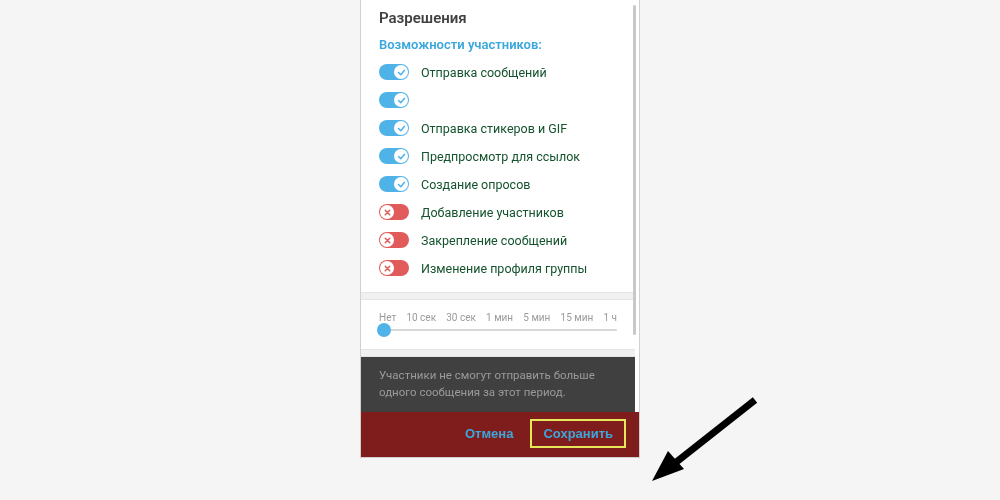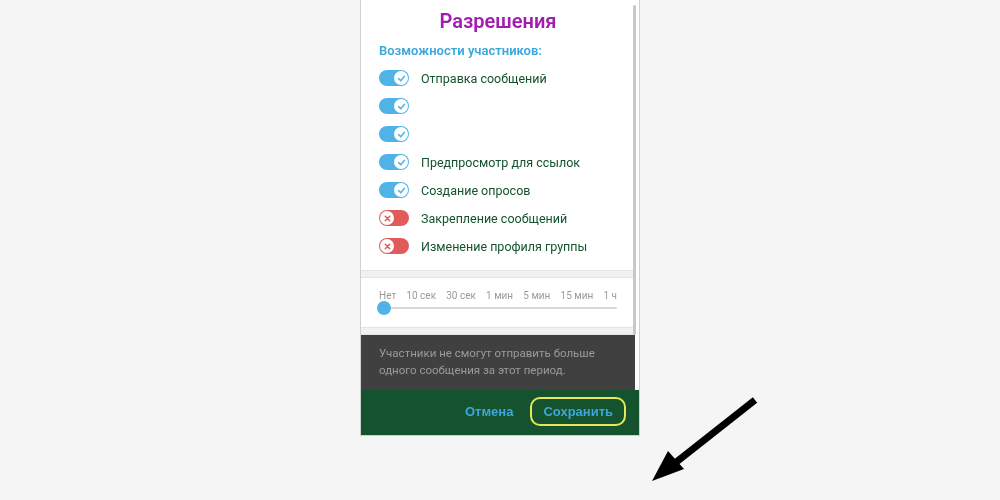--- a/index.html
+++ b/index.html
@@ -31,25 +31,24 @@
       top: 6px;
       width: 3px;
       height: 330px;
       background: #c8c8c8;
       border-radius: 2px;
     }
     .section {
       padding: 10px 18px 12px 18px;
     }
     .title {
-      font-size: 20px;
-      font-weight: 600;
-      color: #a21caf;
+      font-size: 15px;
+      font-weight: 600;
+      color: #404040;
       margin-bottom: 10px;
-      text-align: center;
     }
     .subtitle {
       font-size: 13px;
       font-weight: 600;
       color: #3ba7dd;
       margin-bottom: 12px;
     }
     .perm-row {
       display: flex;
       align-items: center;
@@ -136,35 +135,34 @@
       font-size: 11.5px;
       color: #9a9a9a;
       line-height: 1.45;
       background: #404040;
     }
     .footer {
       display: flex;
       justify-content: flex-end;
       gap: 6px;
       padding: 8px 14px 10px 14px;
-      background: #14532d;
+      background: #7f1d1d;
     }
     .btn {
       font-size: 13px;
       font-weight: 600;
       color: #3ba7dd;
       padding: 6px 12px;
       cursor: pointer;
       border: none;
       background: transparent;
     }
     .btn.highlight {
       outline: 2px solid #e6e65a;
       outline-offset: -1px;
-      border-radius: 9px;
     }
     .arrow {
       position: absolute;
       left: 650px;
       top: 395px;
       pointer-events: none;
     }
   </style>
 </head>
 <body>
@@ -197,40 +195,51 @@
             </div>
           </div>
           <div class="perm-row">
             <div class="toggle toggle-on">
               <div class="knob">
                 <svg viewBox="0 0 12 12">
                   <path d="M2 6 L5 9 L10 3" stroke="#4fb3e8" stroke-width="2" fill="none" stroke-linecap="round" stroke-linejoin="round"></path>
                 </svg>
               </div>
             </div>
+            <span class="perm-label">Отправка стикеров и GIF</span>
           </div>
           <div class="perm-row">
             <div class="toggle toggle-on">
               <div class="knob">
                 <svg viewBox="0 0 12 12">
                   <path d="M2 6 L5 9 L10 3" stroke="#4fb3e8" stroke-width="2" fill="none" stroke-linecap="round" stroke-linejoin="round"></path>
                 </svg>
               </div>
             </div>
             <span class="perm-label">Предпросмотр для ссылок</span>
           </div>
           <div class="perm-row">
             <div class="toggle toggle-on">
               <div class="knob">
                 <svg viewBox="0 0 12 12">
                   <path d="M2 6 L5 9 L10 3" stroke="#4fb3e8" stroke-width="2" fill="none" stroke-linecap="round" stroke-linejoin="round"></path>
                 </svg>
               </div>
             </div>
             <span class="perm-label">Создание опросов</span>
+          </div>
+          <div class="perm-row">
+            <div class="toggle toggle-off">
+              <div class="knob">
+                <svg viewBox="0 0 12 12">
+                  <path d="M3 3 L9 9 M9 3 L3 9" stroke="#e25b5b" stroke-width="2" fill="none" stroke-linecap="round"></path>
+                </svg>
+              </div>
+            </div>
+            <span class="perm-label">Добавление участников</span>
           </div>
           <div class="perm-row">
             <div class="toggle toggle-off">
               <div class="knob">
                 <svg viewBox="0 0 12 12">
                   <path d="M3 3 L9 9 M9 3 L3 9" stroke="#e25b5b" stroke-width="2" fill="none" stroke-linecap="round"></path>
                 </svg>
               </div>
             </div>
             <span class="perm-label">Закрепление сообщений</span>

